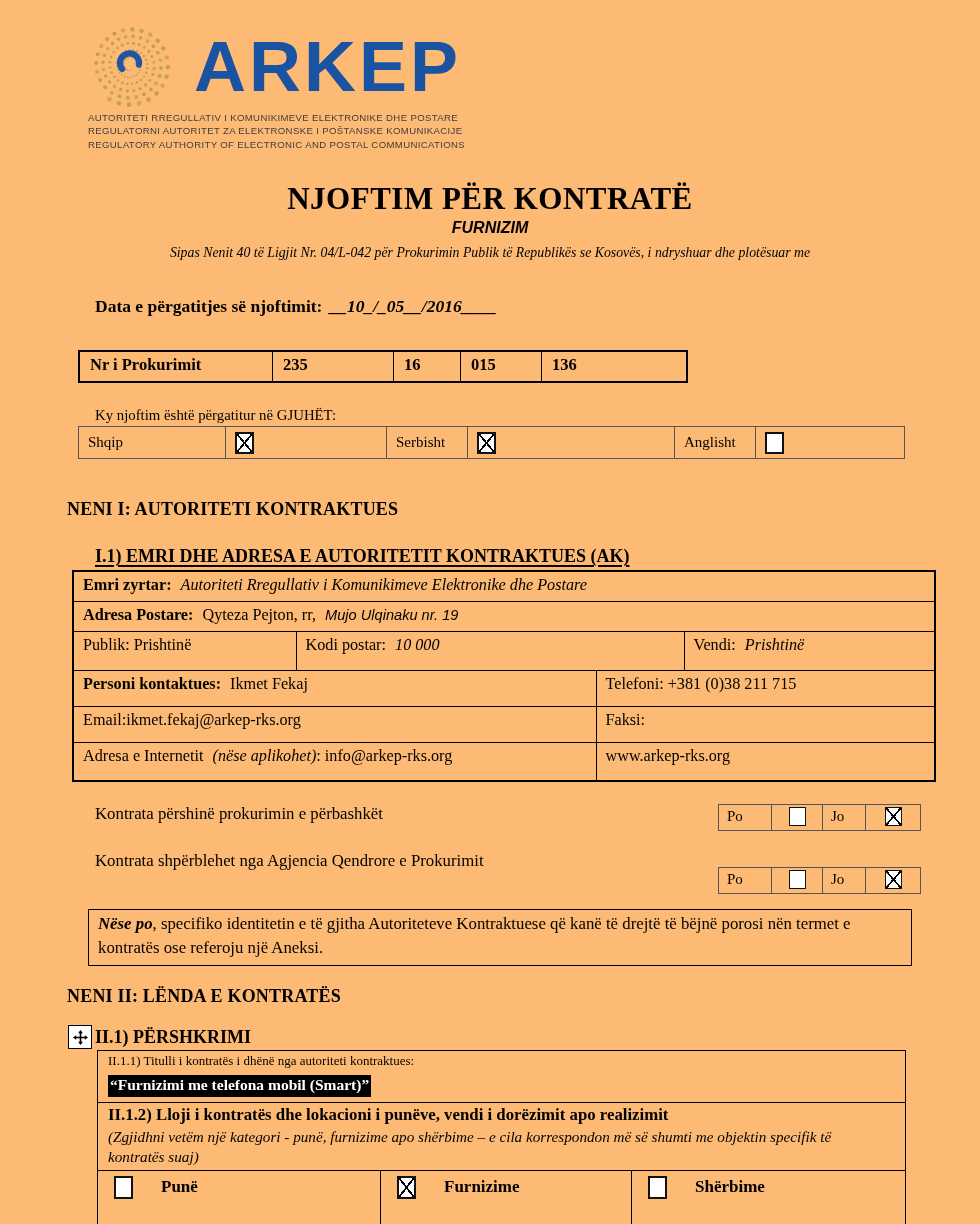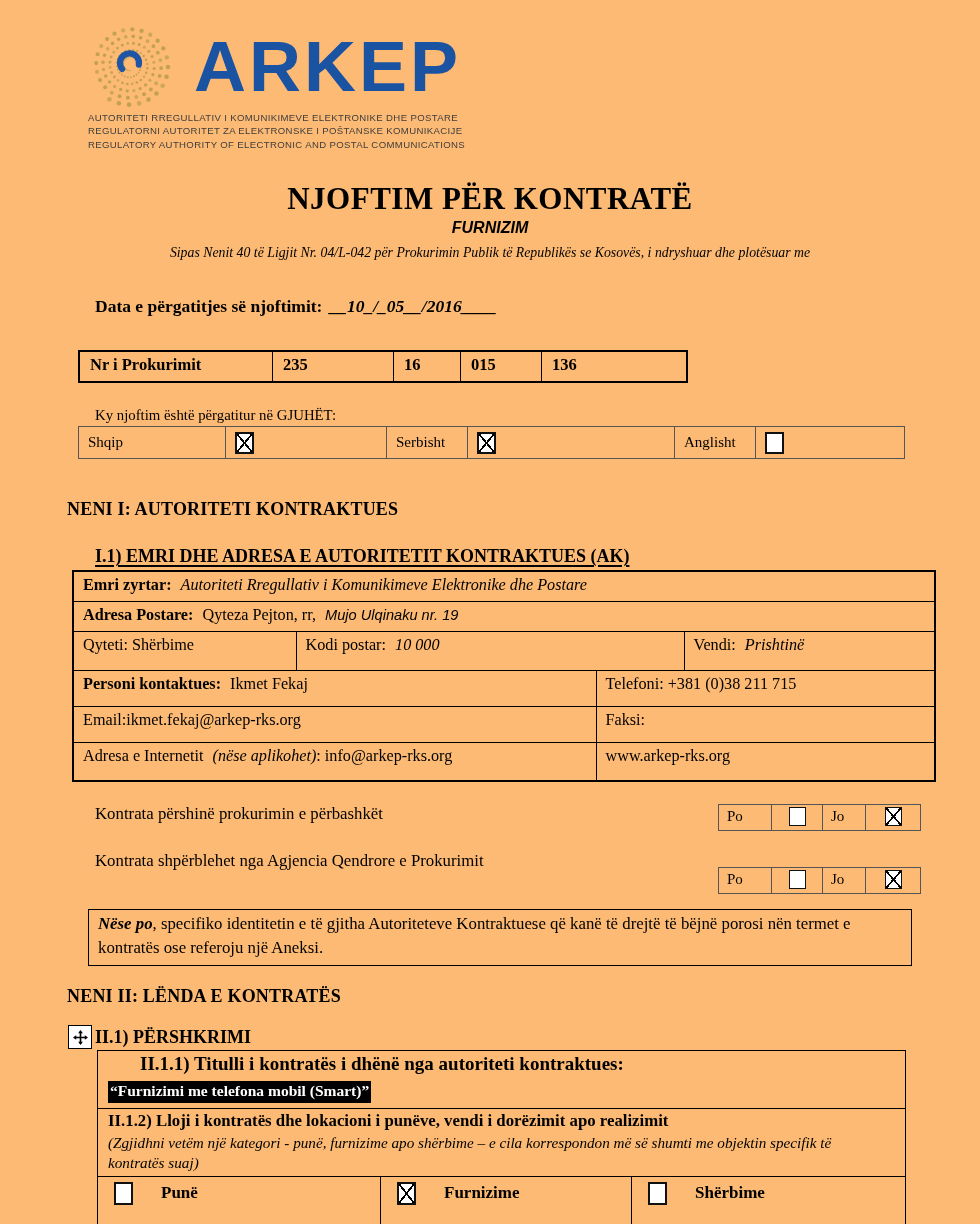--- a/index.html
+++ b/index.html
@@ -65,21 +65,21 @@
   
   .ifyes{margin:15px 0 8px 88px;width:804px;border:1.7px solid #000;
          padding:2px 9px 5px;font-size:16.8px;line-height:24px;}
   
   .s21-row{display:flex;align-items:center;gap:3px;margin:18px 0 0 68px;}
   .move-box{width:22px;height:22px;border:1.4px solid #000;display:flex;align-items:center;
             justify-content:center;background:#fff;flex:0 0 auto;}
   .h-s21{font-size:18px;font-weight:bold;}
   .t21{margin:1px 0 0 97px;width:809px;border:1.6px solid #000;box-sizing:border-box;}
   .t21-row1{padding:2px 10px 5px;border-bottom:1.6px solid #000;}
-  .t111-label{font-weight:bold;font-size:19px;margin-left:32px;}
+  .t111-label{font-weight:normal;font-size:13px;}
   .hl{display:inline-block;background:#000;color:#fff;font-weight:bold;font-size:15.5px;
       padding:1px 2px 3px;margin-top:6px;}
   .t21-row2{padding:2px 10px 0;}
   .t112-label{font-weight:bold;font-size:16.8px;}
   .t112-note{font-style:italic;font-size:15.2px;line-height:19.5px;margin-top:2px;width:740px;}
   .options{display:flex;border-top:1.6px solid #000;margin-top:4px;}
   .opt{display:flex;align-items:flex-start;gap:28px;padding:5px 0 30px 16px;box-sizing:border-box;}
   .opt1{width:283px;border-right:1.5px solid #000;}
   .opt2{width:251px;border-right:1.5px solid #000;}
   .opt3{flex:1;}
@@ -284,21 +284,21 @@
       </td>
     </tr>
     <tr>
       <td colspan="4">
         <span class="b">Adresa Postare:</span>
         <span class="sp">Qyteza Pejton, rr,</span>
         <span class="si sp">Mujo Ulqinaku nr. 19</span>
       </td>
     </tr>
     <tr class="ak-r3">
-      <td>Qyteti: Shërbime</td>
+      <td>Publik: Prishtinë</td>
       <td colspan="2">
         <span>Kodi postar:</span>
         <span class="i sp">10 000</span>
       </td>
       <td>
         <span>Vendi:</span>
         <span class="i sp">Prishtinë</span>
       </td>
     </tr>
     <tr class="ak-r4">

